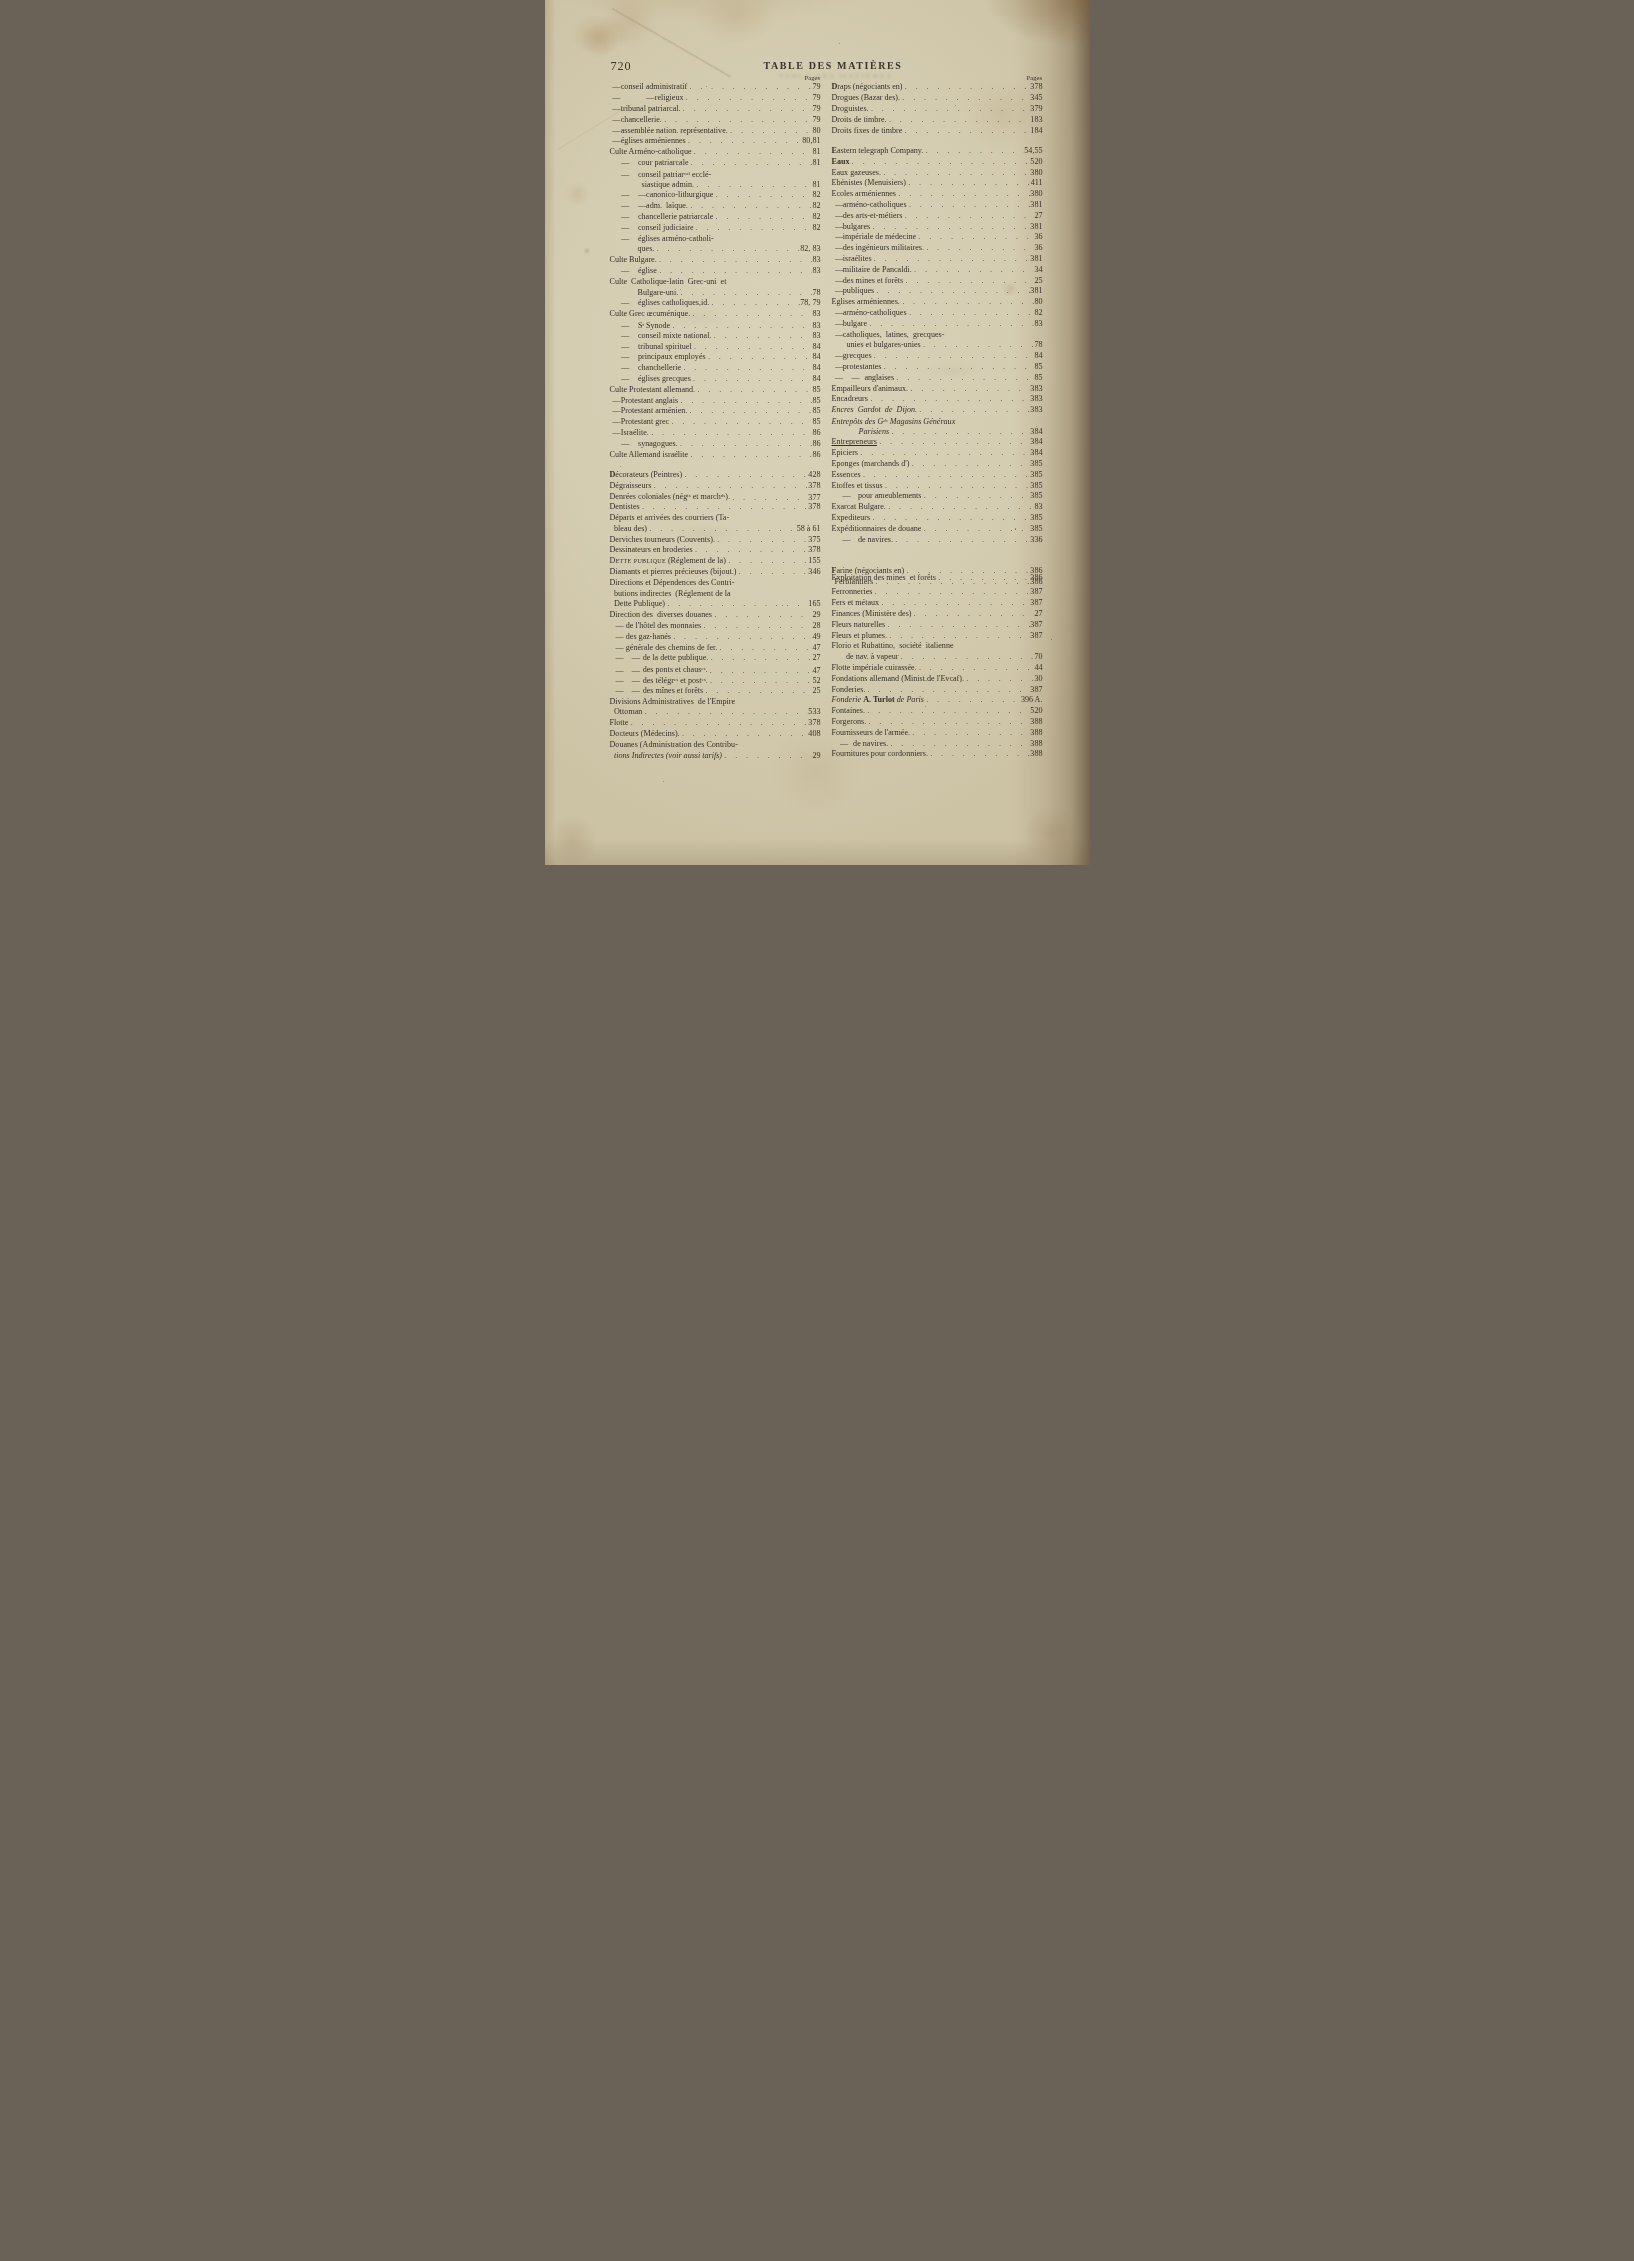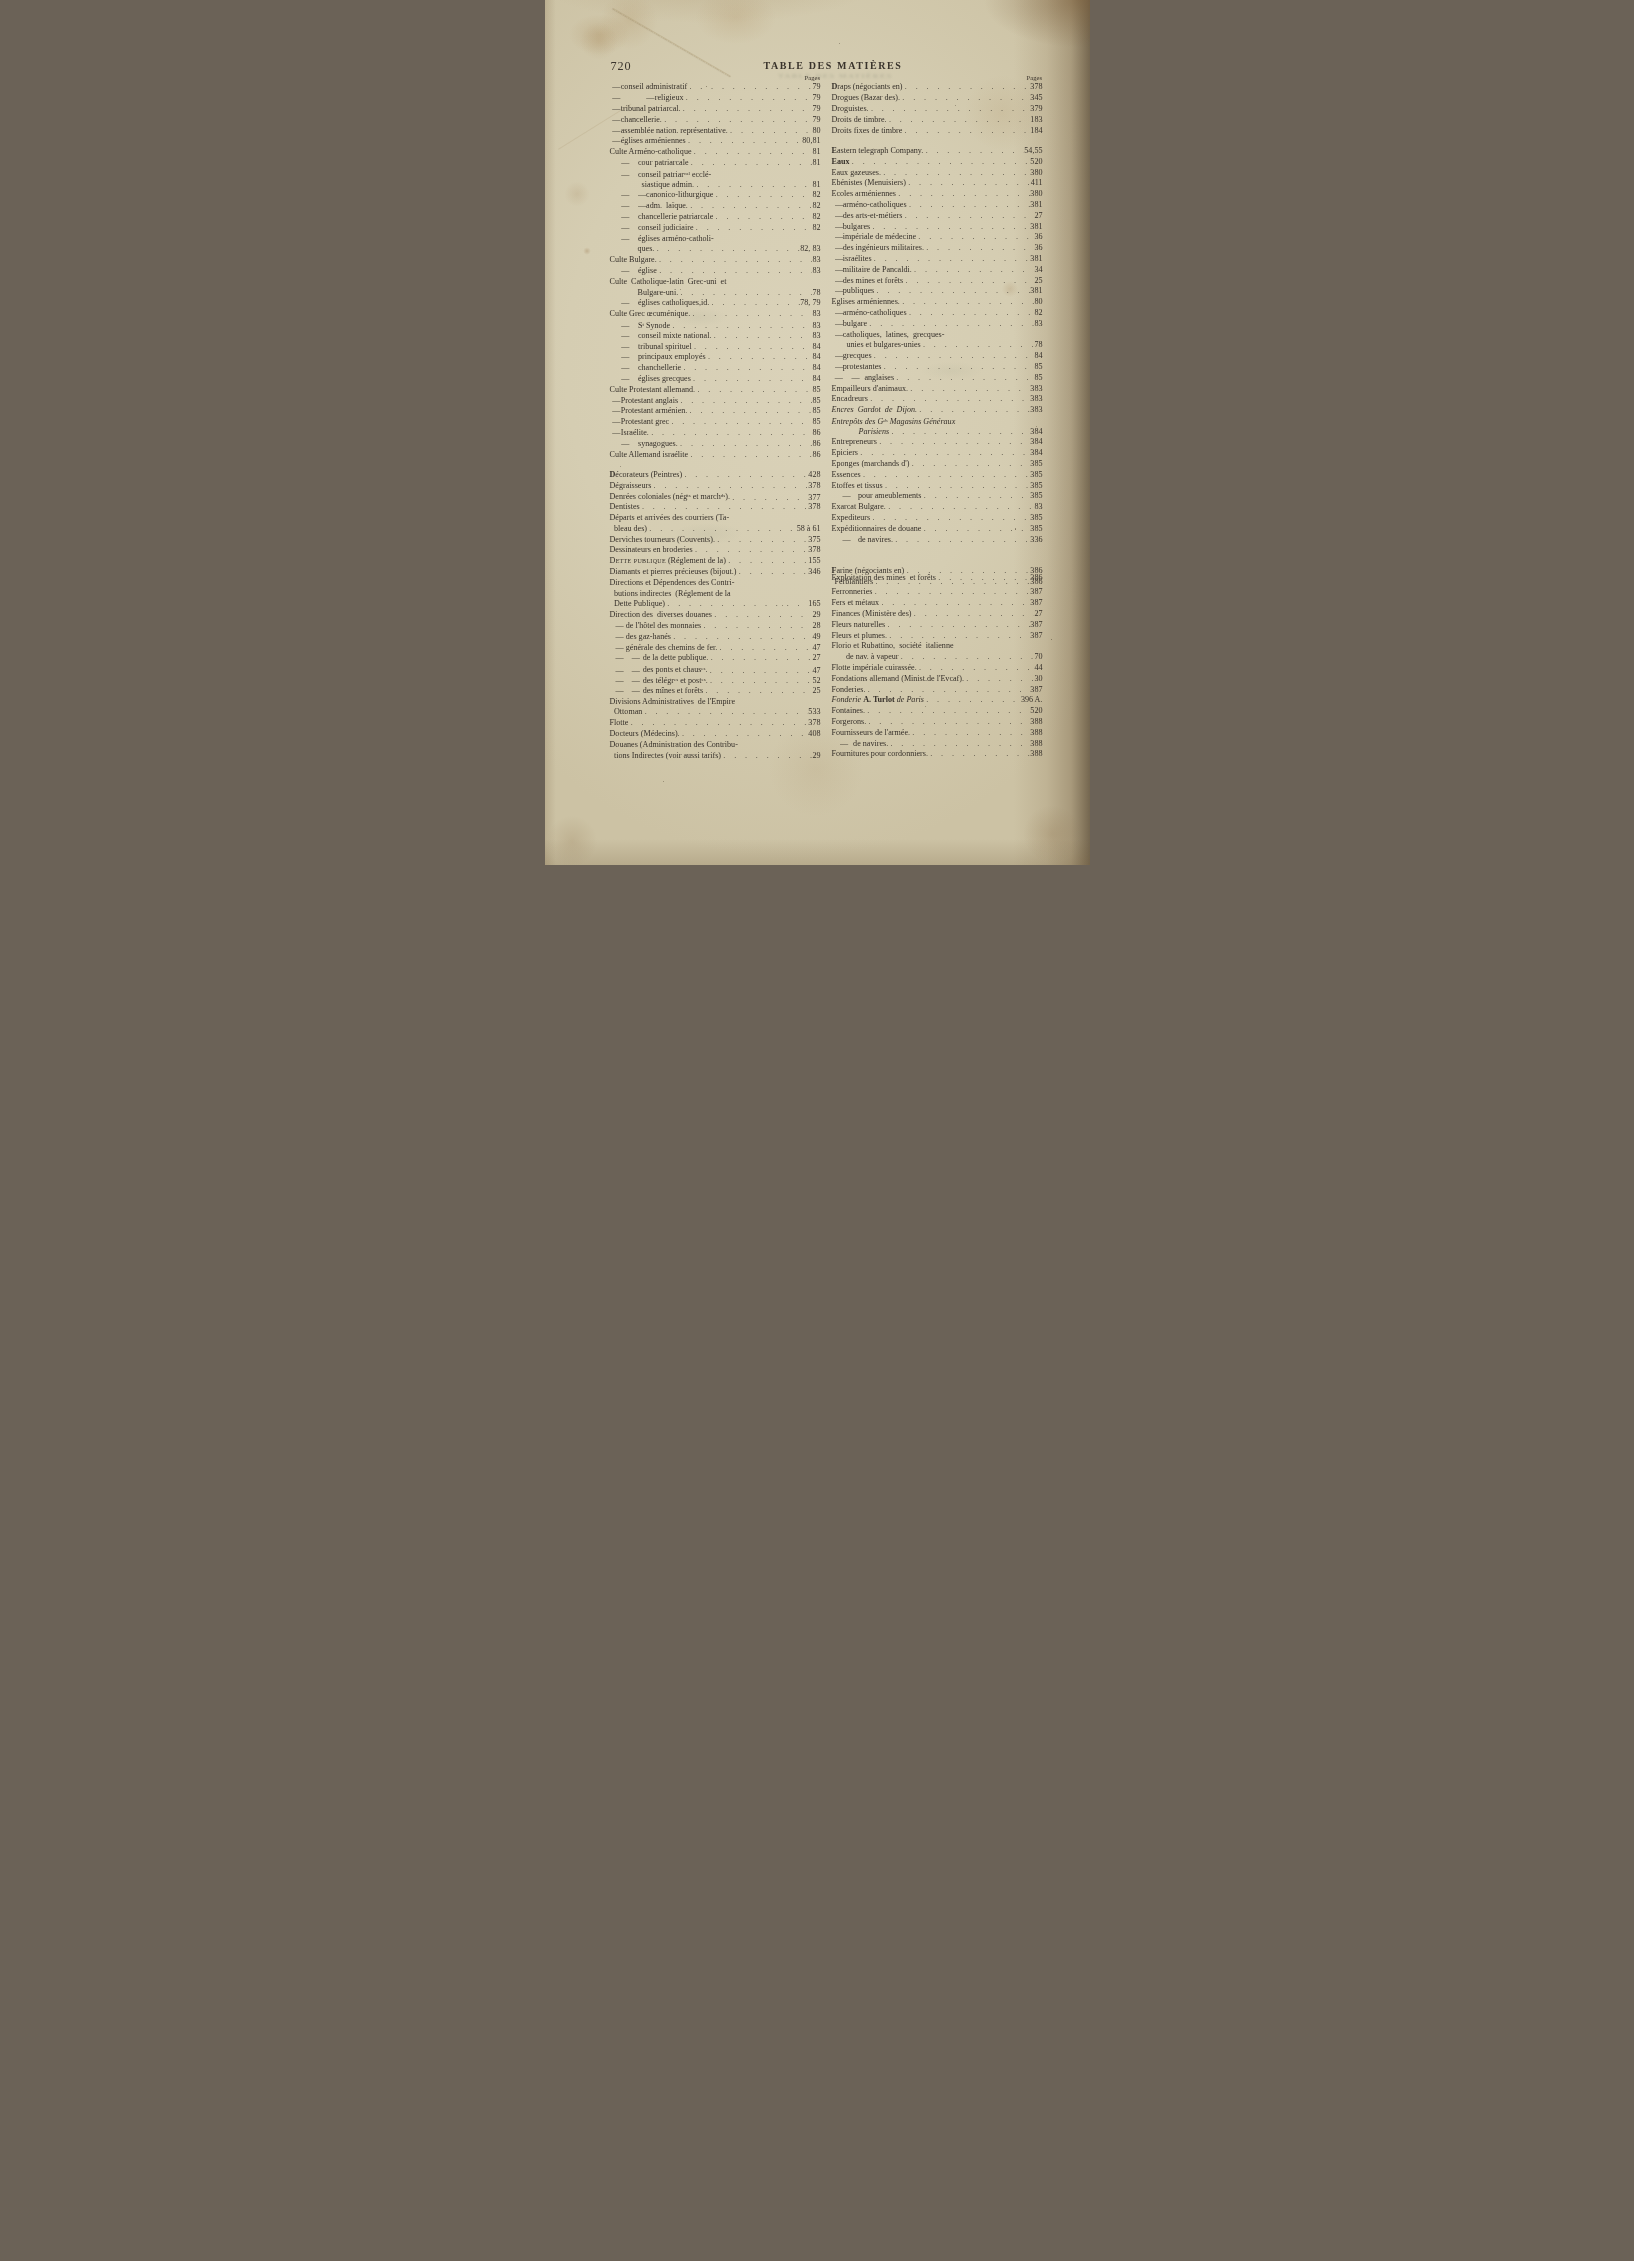--- a/index.html
+++ b/index.html
@@ -122,21 +122,21 @@
         <div class="row"><span class="txt" style="padding-left: 5.9px;"><span class="dash" style="width: 10.4px;">—</span><span>générale des chemins de fer.</span></span><span class="lead">. . . . . . . . . . . . . . . . . . . . . . . . . . . . . . . . . . . . . . . .</span><span class="pg">47</span></div>
         <div class="row"><span class="txt" style="padding-left: 5.9px;"><span class="dash" style="width: 16.3px;">—</span><span class="dash" style="width: 11px;">—</span><span>de la dette publique.</span></span><span class="lead">. . . . . . . . . . . . . . . . . . . . . . . . . . . . . . . . . . . . . . . .</span><span class="pg">27</span></div>
         <div class="row"><span class="txt" style="padding-left: 5.9px;"><span class="dash" style="width: 16.3px;">—</span><span class="dash" style="width: 11px;">—</span><span>des ponts et chaus</span><span class="st-sup">es</span><span>.</span></span><span class="lead">. . . . . . . . . . . . . . . . . . . . . . . . . . . . . . . . . . . . . . . .</span><span class="pg">47</span></div>
         <div class="row"><span class="txt" style="padding-left: 5.9px;"><span class="dash" style="width: 16.3px;">—</span><span class="dash" style="width: 11px;">—</span><span>des télégr</span><span class="st-sup">es</span><span> et post</span><span class="st-sup">es</span><span>.</span></span><span class="lead">. . . . . . . . . . . . . . . . . . . . . . . . . . . . . . . . . . . . . . . .</span><span class="pg">52</span></div>
         <div class="row"><span class="txt" style="padding-left: 5.9px;"><span class="dash" style="width: 16.3px;">—</span><span class="dash" style="width: 11px;">—</span><span>des mînes et forêts</span></span><span class="lead">. . . . . . . . . . . . . . . . . . . . . . . . . . . . . . . . . . . . . . . .</span><span class="pg">25</span></div>
         <div class="row"><span class="txt" style="padding-left: 0px;"><span>Divisions Administratives  de l'Empire</span></span><span class="lead"></span><span class="pg"></span></div>
         <div class="row"><span class="txt" style="padding-left: 4.5px;"><span>Ottoman</span></span><span class="lead">. . . . . . . . . . . . . . . . . . . . . . . . . . . . . . . . . . . . . . . .</span><span class="pg">533</span></div>
         <div class="row"><span class="txt" style="padding-left: 0px;"><span>Flotte</span></span><span class="lead">. . . . . . . . . . . . . . . . . . . . . . . . . . . . . . . . . . . . . . . .</span><span class="pg">378</span></div>
         <div class="row"><span class="txt" style="padding-left: 0px;"><span>Docteurs (Médecins).</span></span><span class="lead">. . . . . . . . . . . . . . . . . . . . . . . . . . . . . . . . . . . . . . . .</span><span class="pg">408</span></div>
         <div class="row"><span class="txt" style="padding-left: 0px;"><span>Douanes (Administration des Contribu-</span></span><span class="lead"></span><span class="pg"></span></div>
-        <div class="row"><span class="txt" style="padding-left: 4.5px;"><span>tions Indirectes (voir aussi tarifs)</span></span><span class="lead">. . . . . . . . . . . . . . . . . . . . . . . . . . . . . . . . . . . . . . . .</span><span class="pg">29</span></div>
+        <div class="row"><span class="txt" style="padding-left: 4.5px; font-style: italic;"><span>tions Indirectes (voir aussi tarifs)</span></span><span class="lead">. . . . . . . . . . . . . . . . . . . . . . . . . . . . . . . . . . . . . . . .</span><span class="pg">29</span></div>
       </div>
   </div>
 
   <div class="col right">
     <div class="pages-label">Pages</div>
     <div class="rows">
         <div class="row"><span class="txt" style="padding-left: 0px;"><span class="st-b">D</span><span>raps (négociants en)</span></span><span class="lead">. . . . . . . . . . . . . . . . . . . . . . . . . . . . . . . . . . . . . . . .</span><span class="pg">378</span></div>
         <div class="row"><span class="txt" style="padding-left: 0px;"><span>Drogues (Bazar des).</span></span><span class="lead">. . . . . . . . . . . . . . . . . . . . . . . . . . . . . . . . . . . . . . . .</span><span class="pg">345</span></div>
         <div class="row"><span class="txt" style="padding-left: 0px;"><span>Droguistes.</span></span><span class="lead">. . . . . . . . . . . . . . . . . . . . . . . . . . . . . . . . . . . . . . . .</span><span class="pg">379</span></div>
         <div class="row"><span class="txt" style="padding-left: 0px;"><span>Droits de timbre.</span></span><span class="lead">. . . . . . . . . . . . . . . . . . . . . . . . . . . . . . . . . . . . . . . .</span><span class="pg">183</span></div>
@@ -161,21 +161,21 @@
         <div class="row"><span class="txt" style="padding-left: 3.6px;"><span class="dash" style="width: 7.7px;">—</span><span>catholiques,  latines,  grecques-</span></span><span class="lead"></span><span class="pg"></span></div>
         <div class="row"><span class="txt" style="padding-left: 15px;"><span>unies et bulgares-unies</span></span><span class="lead">. . . . . . . . . . . . . . . . . . . . . . . . . . . . . . . . . . . . . . . .</span><span class="pg">78</span></div>
         <div class="row"><span class="txt" style="padding-left: 3.6px;"><span class="dash" style="width: 7.7px;">—</span><span>grecques</span></span><span class="lead">. . . . . . . . . . . . . . . . . . . . . . . . . . . . . . . . . . . . . . . .</span><span class="pg">84</span></div>
         <div class="row"><span class="txt" style="padding-left: 3.6px; text-align: center;"><span class="dash" style="width: 7.7px;">—</span><span>protestantes</span></span><span class="lead">. . . . . . . . . . . . . . . . . . . . . . . . . . . . . . . . . . . . . . . .</span><span class="pg">85</span></div>
         <div class="row"><span class="txt" style="padding-left: 3.2px;"><span class="dash" style="width: 16.7px;">—</span><span class="dash" style="width: 13px;">—</span><span>anglaises</span></span><span class="lead">. . . . . . . . . . . . . . . . . . . . . . . . . . . . . . . . . . . . . . . .</span><span class="pg">85</span></div>
         <div class="row"><span class="txt" style="padding-left: 0px;"><span>Empailleurs d'animaux.</span></span><span class="lead">. . . . . . . . . . . . . . . . . . . . . . . . . . . . . . . . . . . . . . . .</span><span class="pg">383</span></div>
         <div class="row"><span class="txt" style="padding-left: 0px;"><span>Encadreurs</span></span><span class="lead">. . . . . . . . . . . . . . . . . . . . . . . . . . . . . . . . . . . . . . . .</span><span class="pg">383</span></div>
         <div class="row"><span class="txt" style="padding-left: 0px;"><span class="st-i">Encres  Gardot  de  Dijon.</span></span><span class="lead">. . . . . . . . . . . . . . . . . . . . . . . . . . . . . . . . . . . . . . . .</span><span class="pg">383</span></div>
         <div class="row"><span class="txt" style="padding-left: 0px;"><span class="st-i">Entrepôts des G</span><span class="st-i st-sup">ds</span><span class="st-i"> Magasins Généraux</span></span><span class="lead"></span><span class="pg"></span></div>
         <div class="row"><span class="txt" style="padding-left: 27px;"><span class="st-i">Parisiens</span></span><span class="lead">. . . . . . . . . . . . . . . . . . . . . . . . . . . . . . . . . . . . . . . .</span><span class="pg">384</span></div>
-        <div class="row"><span class="txt" style="padding-left: 0px;"><span>Entrepreneurs</span></span><span class="lead">. . . . . . . . . . . . . . . . . . . . . . . . . . . . . . . . . . . . . . . .</span><span class="pg">384</span></div>
+        <div class="row"><span class="txt" style="padding-left: 0px; text-decoration: underline;"><span>Entrepreneurs</span></span><span class="lead">. . . . . . . . . . . . . . . . . . . . . . . . . . . . . . . . . . . . . . . .</span><span class="pg">384</span></div>
         <div class="row"><span class="txt" style="padding-left: 0px;"><span>Epiciers</span></span><span class="lead">. . . . . . . . . . . . . . . . . . . . . . . . . . . . . . . . . . . . . . . .</span><span class="pg">384</span></div>
         <div class="row"><span class="txt" style="padding-left: 0px;"><span>Eponges (marchands d')</span></span><span class="lead">. . . . . . . . . . . . . . . . . . . . . . . . . . . . . . . . . . . . . . . .</span><span class="pg">385</span></div>
         <div class="row"><span class="txt" style="padding-left: 0px;"><span>Essences</span></span><span class="lead">. . . . . . . . . . . . . . . . . . . . . . . . . . . . . . . . . . . . . . . .</span><span class="pg">385</span></div>
         <div class="row"><span class="txt" style="padding-left: 0px;"><span>Etoffes et tissus</span></span><span class="lead">. . . . . . . . . . . . . . . . . . . . . . . . . . . . . . . . . . . . . . . .</span><span class="pg">385</span></div>
         <div class="row"><span class="txt" style="padding-left: 11px;"><span class="dash" style="width: 15.4px;">—</span><span>pour ameublements</span></span><span class="lead">. . . . . . . . . . . . . . . . . . . . . . . . . . . . . . . . . . . . . . . .</span><span class="pg">385</span></div>
         <div class="row"><span class="txt" style="padding-left: 0px;"><span>Exarcat Bulgare.</span></span><span class="lead">. . . . . . . . . . . . . . . . . . . . . . . . . . . . . . . . . . . . . . . .</span><span class="pg">83</span></div>
         <div class="row"><span class="txt" style="padding-left: 0px;"><span>Expediteurs</span></span><span class="lead">. . . . . . . . . . . . . . . . . . . . . . . . . . . . . . . . . . . . . . . .</span><span class="pg">385</span></div>
         <div class="row"><span class="txt" style="padding-left: 0px;"><span>Expéditionnaires de douane</span></span><span class="lead">. . . . . . . . . . . . . . . . . . . . . . . . . . . . . . . . . . . . . . . .</span><span class="pg">385</span></div>
         <div class="row"><span class="txt" style="padding-left: 11px;"><span class="dash" style="width: 15.4px;">—</span><span>de navires.</span></span><span class="lead">. . . . . . . . . . . . . . . . . . . . . . . . . . . . . . . . . . . . . . . .</span><span class="pg">336</span></div>
         <div class="row"><span class="txt" style="padding-left: 0px; margin-top: 28px;"><span>Exploitation des mines  et forêts</span></span><span class="lead">. . . . . . . . . . . . . . . . . . . . . . . . . . . . . . . . . . . . . . . .</span><span class="pg">386</span></div>

